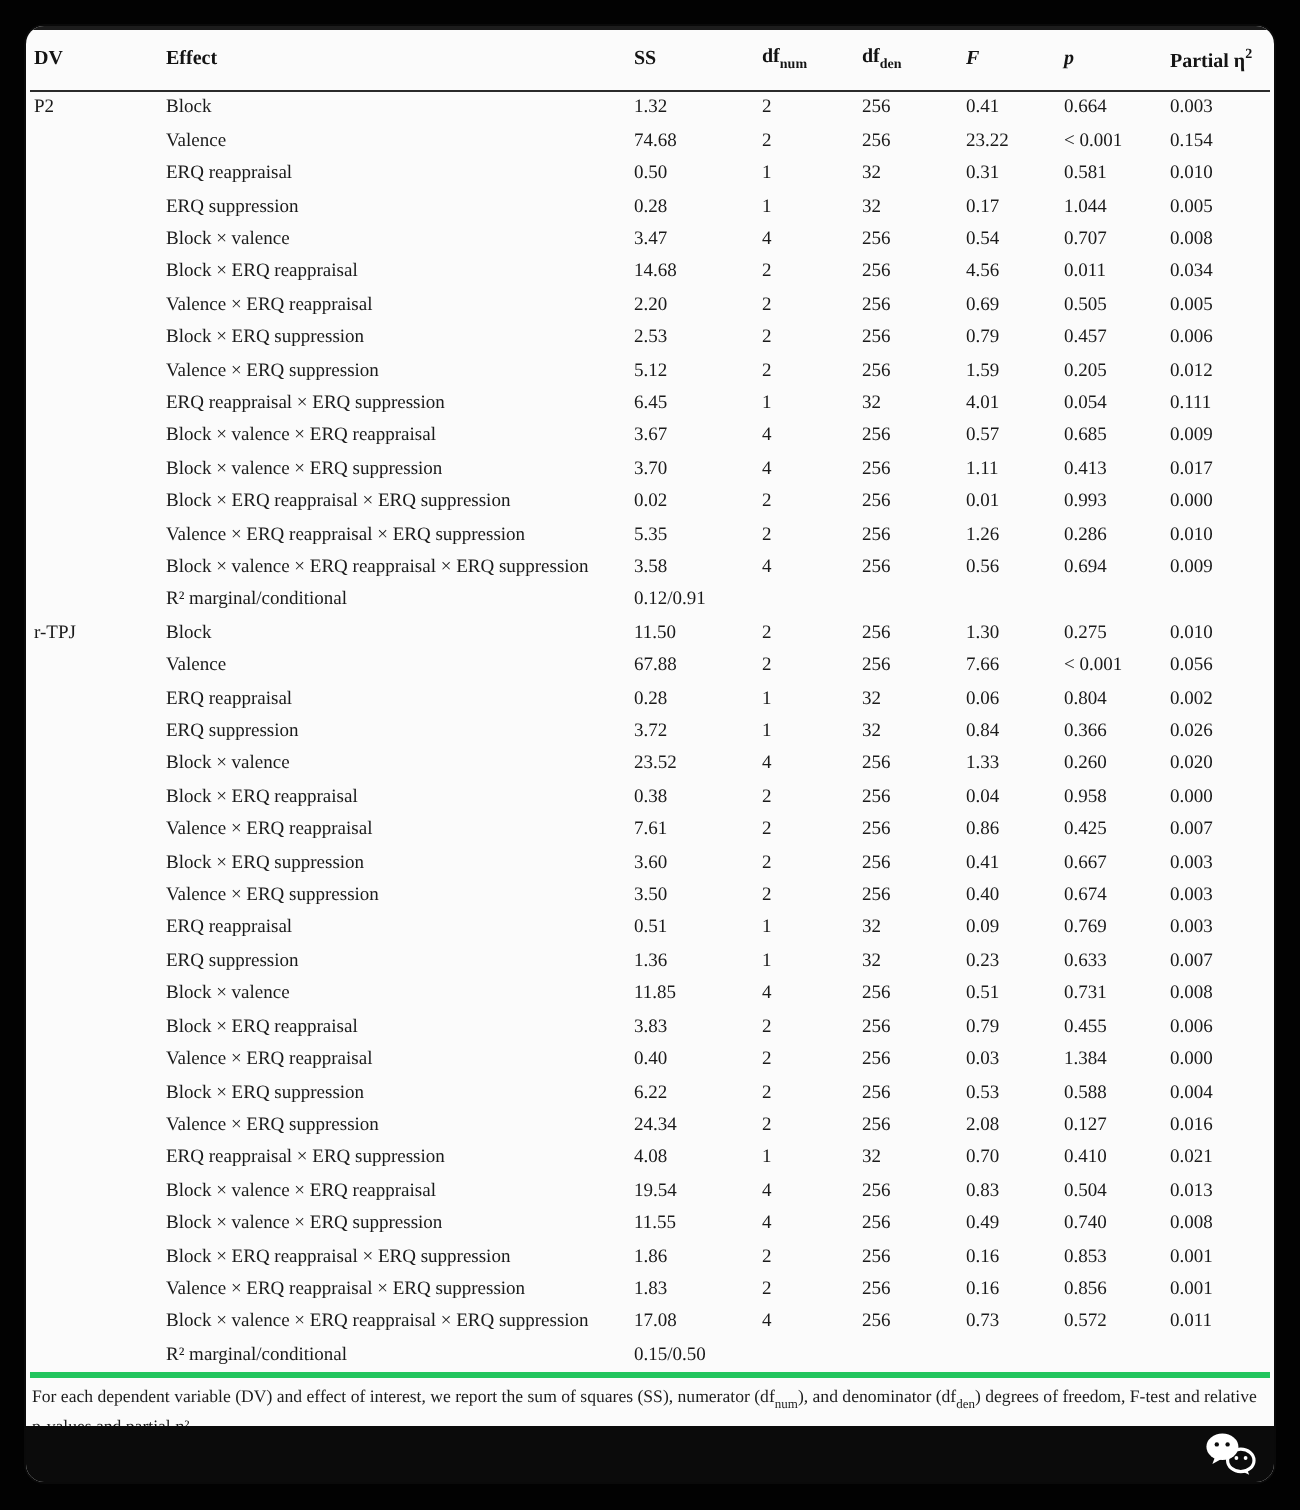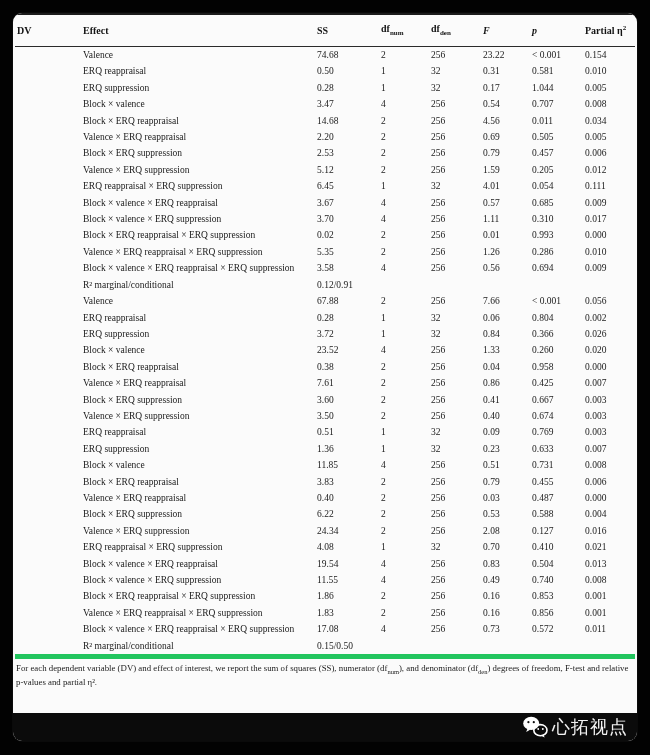--- a/index.html
+++ b/index.html
@@ -11,21 +11,21 @@
     overflow:hidden;
   }
   .page{position:absolute;inset:0;background:#020202;}
   .card{
     position:absolute;left:13px;top:13px;width:624px;height:728px;
     background:#fbfbfb;border-radius:9px;overflow:hidden;
     box-shadow:0 0 0 1px #0a0a0a;
   }
   table{
     width:620px;margin-left:2px;border-collapse:collapse;table-layout:fixed;
-    border-top:2px solid #1c1c1c;border-bottom:5px solid #22c55e;
+    border-top:2px solid #1c1c1c;border-bottom:3px solid #22c55e;
     color:#141414;
   }
   col.c-dv{width:66px;} col.c-effect{width:234px;} col.c-ss{width:64px;}
   col.c-dfnum{width:50px;} col.c-dfden{width:52px;} col.c-f{width:49px;}
   col.c-p{width:53px;} col.c-eta{width:52px;}
   thead th{
     text-align:left;font-size:10px;font-weight:bold;
     padding:8px 2px 9px 2px;border-bottom:1px solid #2b2b2b;
     white-space:nowrap;overflow:hidden;
   }
@@ -79,20 +79,30 @@
             <th><span>SS</span></th>
             <th><span>df</span><sub>num</sub></th>
             <th><span>df</span><sub>den</sub></th>
             <th class="it"><span>F</span></th>
             <th class="it"><span>p</span></th>
             <th><span>Partial η</span><sup>2</sup></th>
           </tr>
       </thead>
       <tbody id="table-body">
           <tr>
+            <td>P2</td>
+            <td>Block</td>
+            <td>1.32</td>
+            <td>2</td>
+            <td>256</td>
+            <td>0.41</td>
+            <td>0.664</td>
+            <td>0.003</td>
+          </tr>
+          <tr>
             <td></td>
             <td>Valence</td>
             <td>74.68</td>
             <td>2</td>
             <td>256</td>
             <td>23.22</td>
             <td>&lt; 0.001</td>
             <td>0.154</td>
           </tr>
           <tr>
@@ -185,21 +195,21 @@
             <td>0.685</td>
             <td>0.009</td>
           </tr>
           <tr>
             <td></td>
             <td>Block × valence × ERQ suppression</td>
             <td>3.70</td>
             <td>4</td>
             <td>256</td>
             <td>1.11</td>
-            <td>0.310</td>
+            <td>0.413</td>
             <td>0.017</td>
           </tr>
           <tr>
             <td></td>
             <td>Block × ERQ reappraisal × ERQ suppression</td>
             <td>0.02</td>
             <td>2</td>
             <td>256</td>
             <td>0.01</td>
             <td>0.993</td>
@@ -229,20 +239,30 @@
             <td></td>
             <td>R² marginal/conditional</td>
             <td>0.12/0.91</td>
             <td></td>
             <td></td>
             <td></td>
             <td></td>
             <td></td>
           </tr>
           <tr>
+            <td>r-TPJ</td>
+            <td>Block</td>
+            <td>11.50</td>
+            <td>2</td>
+            <td>256</td>
+            <td>1.30</td>
+            <td>0.275</td>
+            <td>0.010</td>
+          </tr>
+          <tr>
             <td></td>
             <td>Valence</td>
             <td>67.88</td>
             <td>2</td>
             <td>256</td>
             <td>7.66</td>
             <td>&lt; 0.001</td>
             <td>0.056</td>
           </tr>
           <tr>
@@ -355,21 +375,21 @@
             <td>0.455</td>
             <td>0.006</td>
           </tr>
           <tr>
             <td></td>
             <td>Valence × ERQ reappraisal</td>
             <td>0.40</td>
             <td>2</td>
             <td>256</td>
             <td>0.03</td>
-            <td>0.487</td>
+            <td>1.384</td>
             <td>0.000</td>
           </tr>
           <tr>
             <td></td>
             <td>Block × ERQ suppression</td>
             <td>6.22</td>
             <td>2</td>
             <td>256</td>
             <td>0.53</td>
             <td>0.588</td>
@@ -466,17 +486,16 @@
           <ellipse cx="9.2" cy="7.4" rx="8" ry="6.6" fill="#ffffff"></ellipse>
           <path d="M5.5 12.5 L4.2 16 L8.5 13.6 Z" fill="#ffffff"></path>
           <circle cx="6.4" cy="6.2" r="1.1" fill="#0b0b0b"></circle>
           <circle cx="11.8" cy="6.2" r="1.1" fill="#0b0b0b"></circle>
           <ellipse cx="18.4" cy="14.2" rx="6.6" ry="5.6" fill="none" stroke="#ffffff" stroke-width="1.6"></ellipse>
           <path d="M21.5 18.6 L22.6 21.4 L18.6 19.5 Z" fill="#ffffff"></path>
           <circle cx="16.2" cy="13" r="0.95" fill="#ffffff"></circle>
           <circle cx="20.8" cy="13" r="0.95" fill="#ffffff"></circle>
         </svg>
       </span>
-      <span class="brand">心拓视点</span>
     </div>
 
   </div>
 </div>
 
 </body></html>

